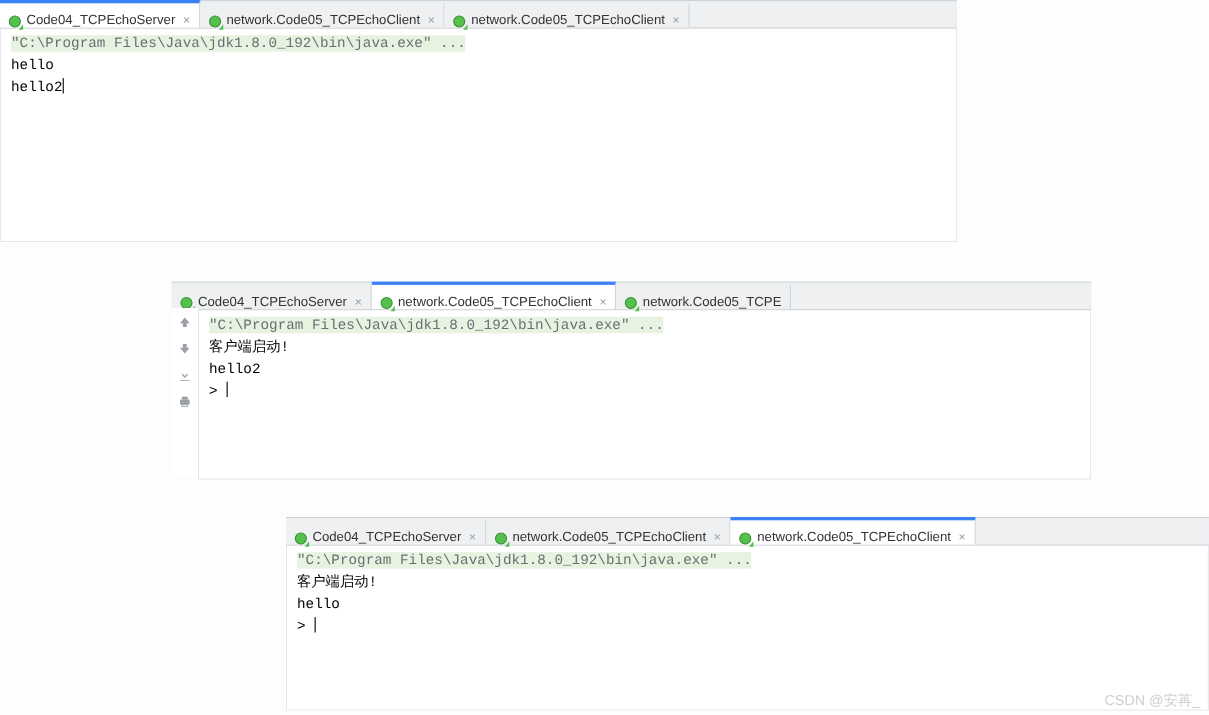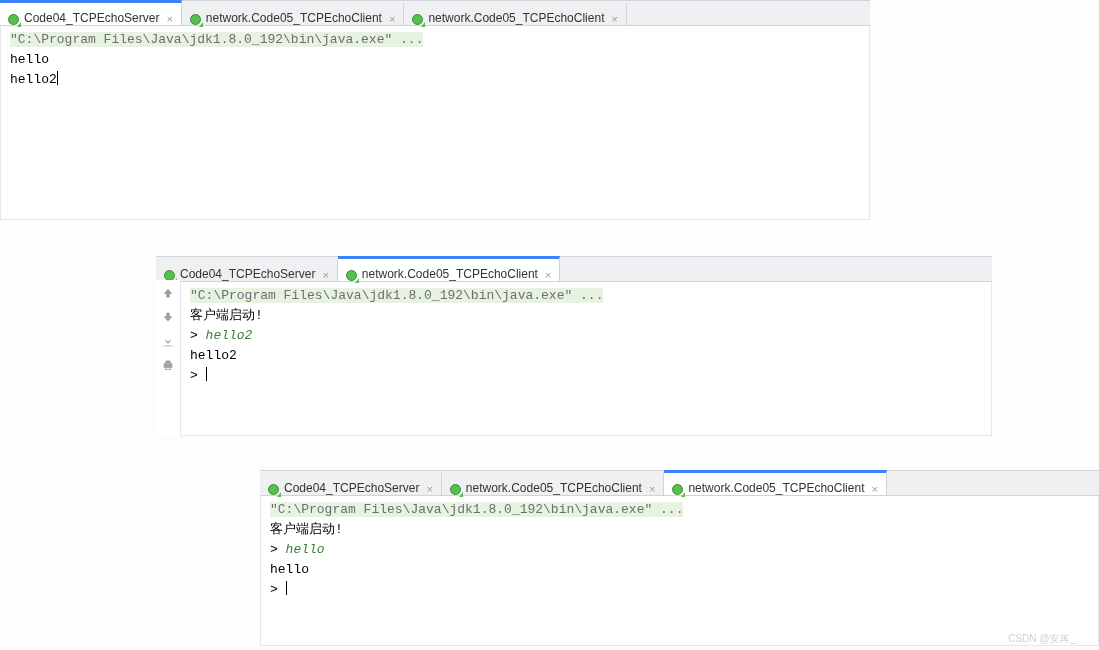--- a/index.html
+++ b/index.html
@@ -13,21 +13,21 @@
   .dot-wrap{position:relative;width:11px;height:11px;display:inline-flex;align-items:center;justify-content:center}
   .dot-wrap .tri{position:absolute;right:-2px;bottom:-2px;width:0;height:0;border-left:4px solid transparent;border-right:0;border-bottom:5px solid #53c14b}
   .content{padding:4px 10px 10px 10px}
   .hl{background:#e8f2e0}
   .green{color:#3a803a}
   .ital{font-style:italic}
   .gray{color:#6b6f73}
   .cursor{border-left:1px solid #000;display:inline-block;height:14px;vertical-align:-2px}
   .gutter{position:absolute;left:0;top:24px;bottom:0;width:24px;background:#fff;border-right:1px solid #e6e8eb;display:flex;flex-direction:column;align-items:center;padding-top:6px;gap:10px;color:#9aa0a6}
   .gicon{width:14px;height:14px}
-  .watermark{position:absolute;right:24px;bottom:4px;font-size:10px;color:#d0d0d0}
+  .watermark{position:absolute;right:8px;bottom:4px;font-size:13px;color:#d0d0d0}
   
   #pane1{left:0;top:0;width:870px;height:220px;box-shadow:0 0 0 1px #e6e8eb inset}
   #pane2{left:156;top:256px;width:836px;height:180px;box-shadow:0 0 0 1px #e6e8eb inset}
   #pane2{left:156px}
   #pane2 .content{margin-left:24px}
   #pane3{left:260px;top:470px;width:839px;height:176px;box-shadow:0 0 0 1px #e6e8eb inset}
   .tabbar .spacer{flex:1}
 </style>
 </head>
 <body>
@@ -78,20 +78,27 @@
       <span class="x">×</span>
     </div>
     <div class="tab active">
       <span class="dot-wrap">
           <span class="dot"></span>
           <span class="tri"></span>
         </span>
       <span>network.Code05_TCPEchoClient</span>
       <span class="x">×</span>
     </div>
+    <div class="tab">
+      <span class="dot-wrap">
+          <span class="dot"></span>
+          <span class="tri"></span>
+        </span>
+      <span>network.Code05_TCPE</span>
+    </div>
     <div class="spacer"></div>
   </div>
   <div class="gutter">
     <svg class="gicon" viewBox="0 0 16 16">
         <path d="M8 3l-5 6h3v4h4v-4h3z" fill="#9aa0a6"></path>
       </svg>
     <svg class="gicon" viewBox="0 0 16 16">
         <path d="M8 13l5-6h-3V3H6v4H3z" fill="#9aa0a6"></path>
       </svg>
     <svg class="gicon" viewBox="0 0 16 16">
@@ -99,21 +106,20 @@
       </svg>
     <svg class="gicon" viewBox="0 0 16 16">
         <rect x="3" y="6" width="10" height="5" fill="#9aa0a6"></rect>
         <rect x="5" y="3" width="6" height="3" fill="#9aa0a6"></rect>
         <rect x="5" y="11" width="6" height="2" fill="#fff" stroke="#9aa0a6"></rect>
       </svg>
   </div>
   <div class="content mono">
     <div><span class="hl gray">"C:\Program Files\Java\jdk1.8.0_192\bin\java.exe" ...</span></div>
     <div>客户端启动!</div>
-    <div><span>&gt; </span><span class="green ital">hello2</span></div>
     <div>hello2</div>
     <div><span>&gt; </span><span class="cursor"></span></div>
   </div>
 </div>
 
 <div class="pane" id="pane3">
   <div class="tabbar">
     <div class="tab">
       <span class="dot-wrap">
           <span class="dot"></span>
@@ -136,19 +142,18 @@
           <span class="tri"></span>
         </span>
       <span>network.Code05_TCPEchoClient</span>
       <span class="x">×</span>
     </div>
     <div class="spacer"></div>
   </div>
   <div class="content mono">
     <div><span class="hl gray">"C:\Program Files\Java\jdk1.8.0_192\bin\java.exe" ...</span></div>
     <div>客户端启动!</div>
-    <div><span>&gt; </span><span class="green ital">hello</span></div>
     <div>hello</div>
     <div><span>&gt; </span><span class="cursor"></span></div>
   </div>
 </div>
 
 <div class="watermark">CSDN @安苒_</div>
 
 </body></html>

